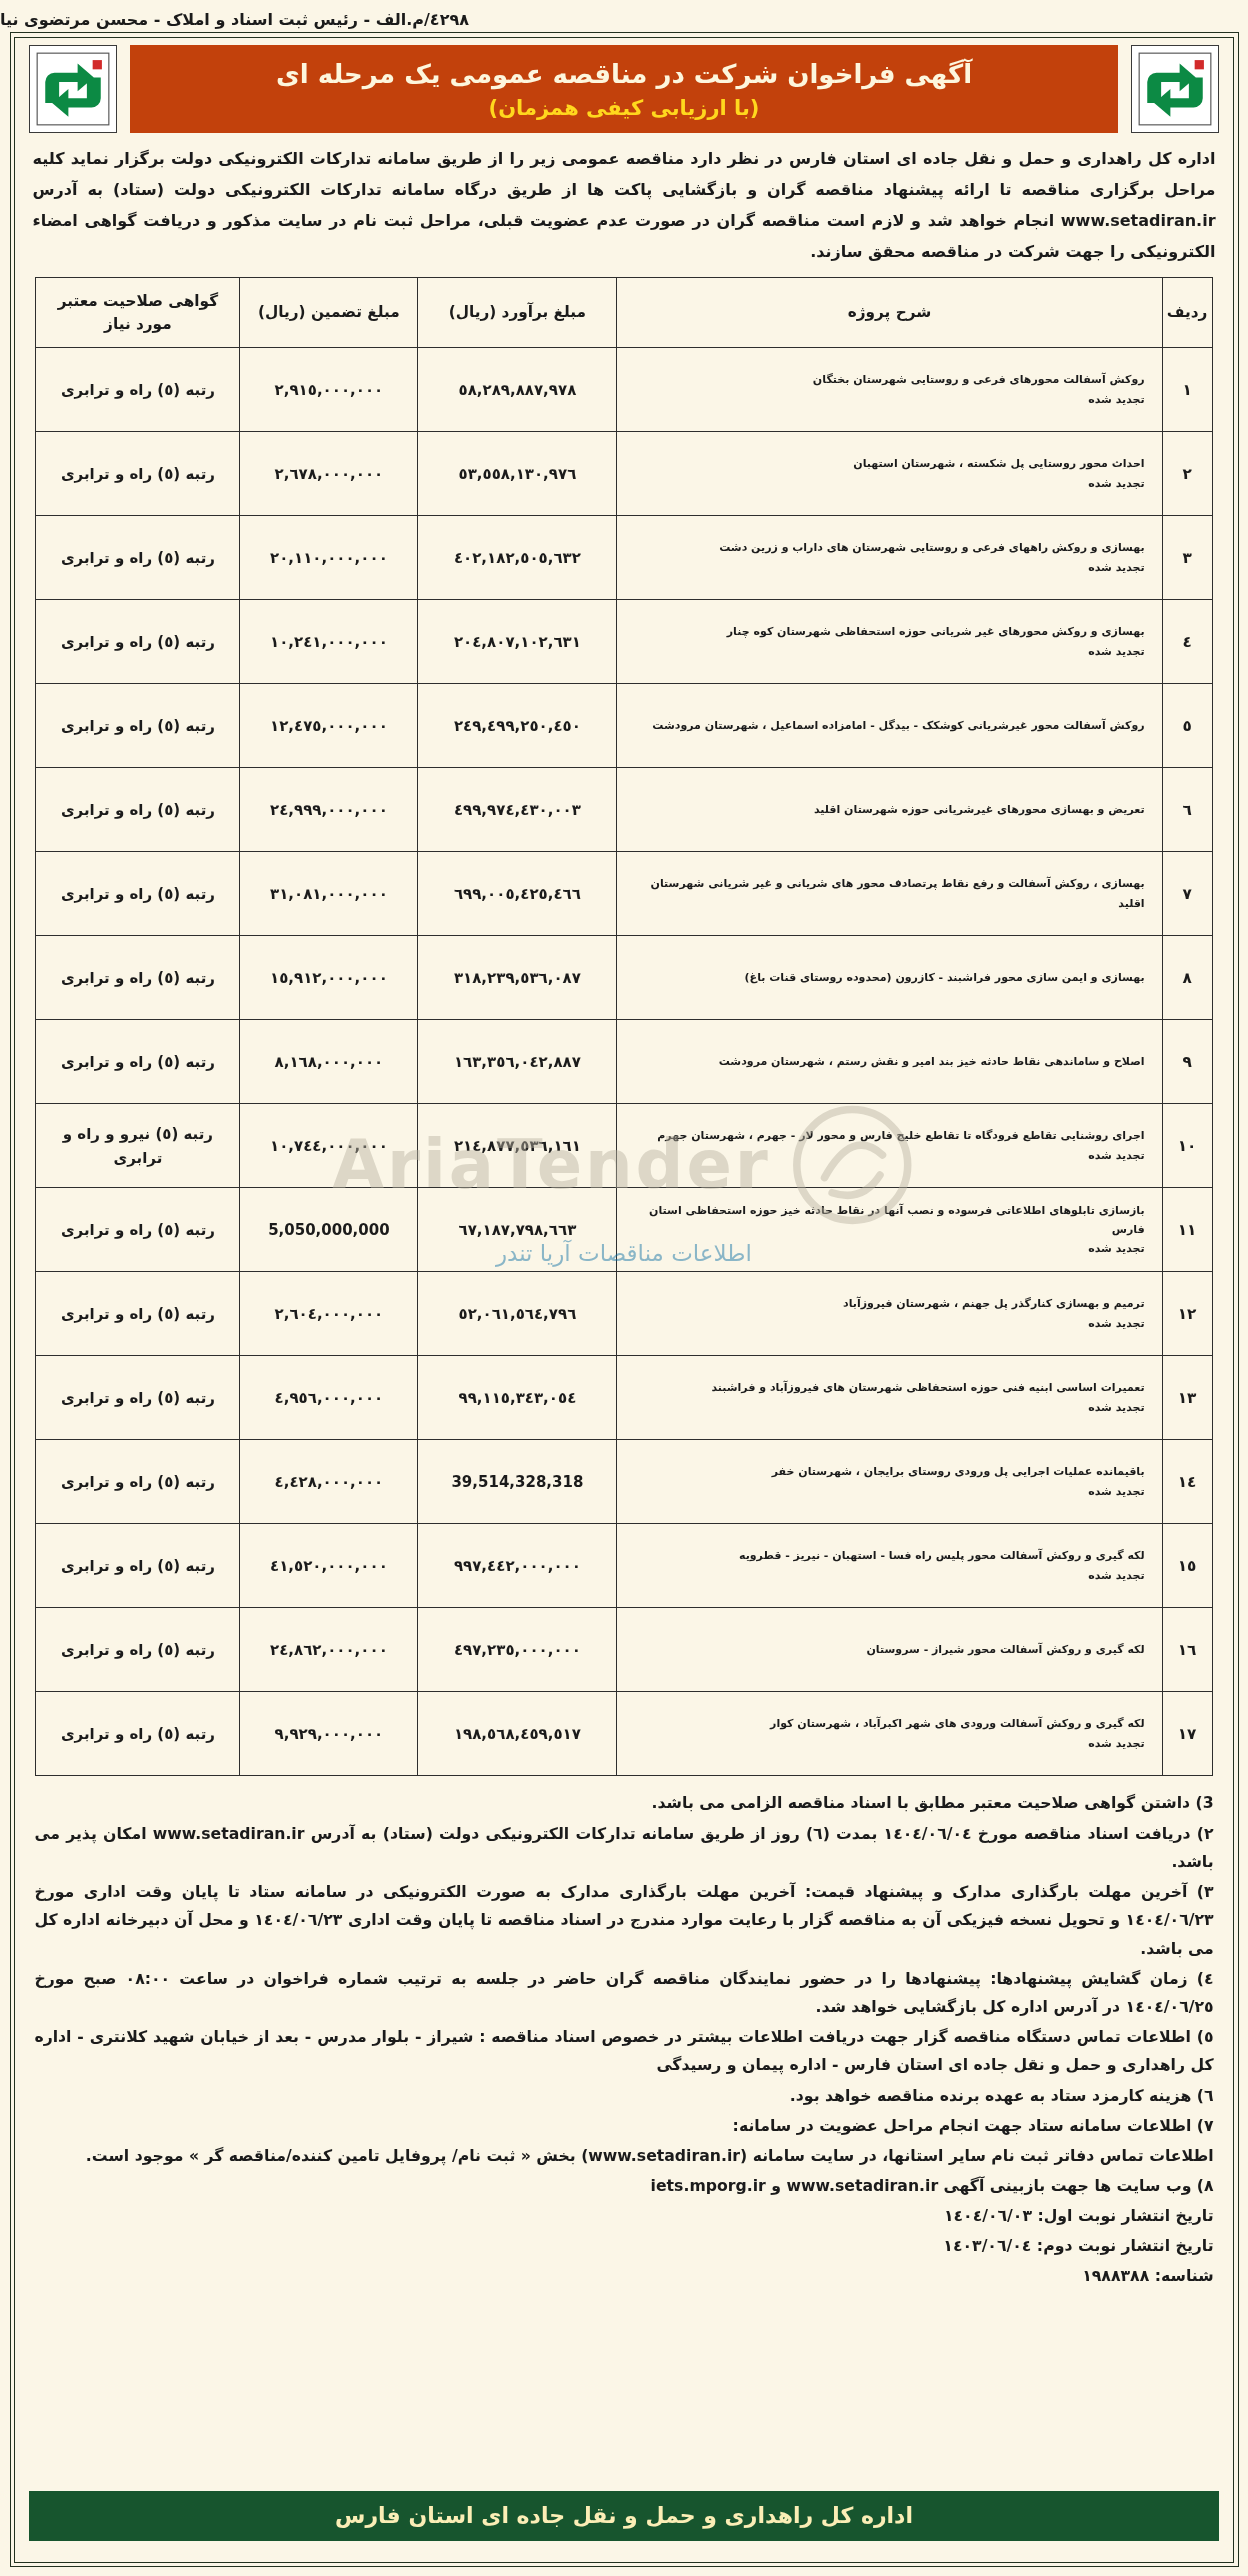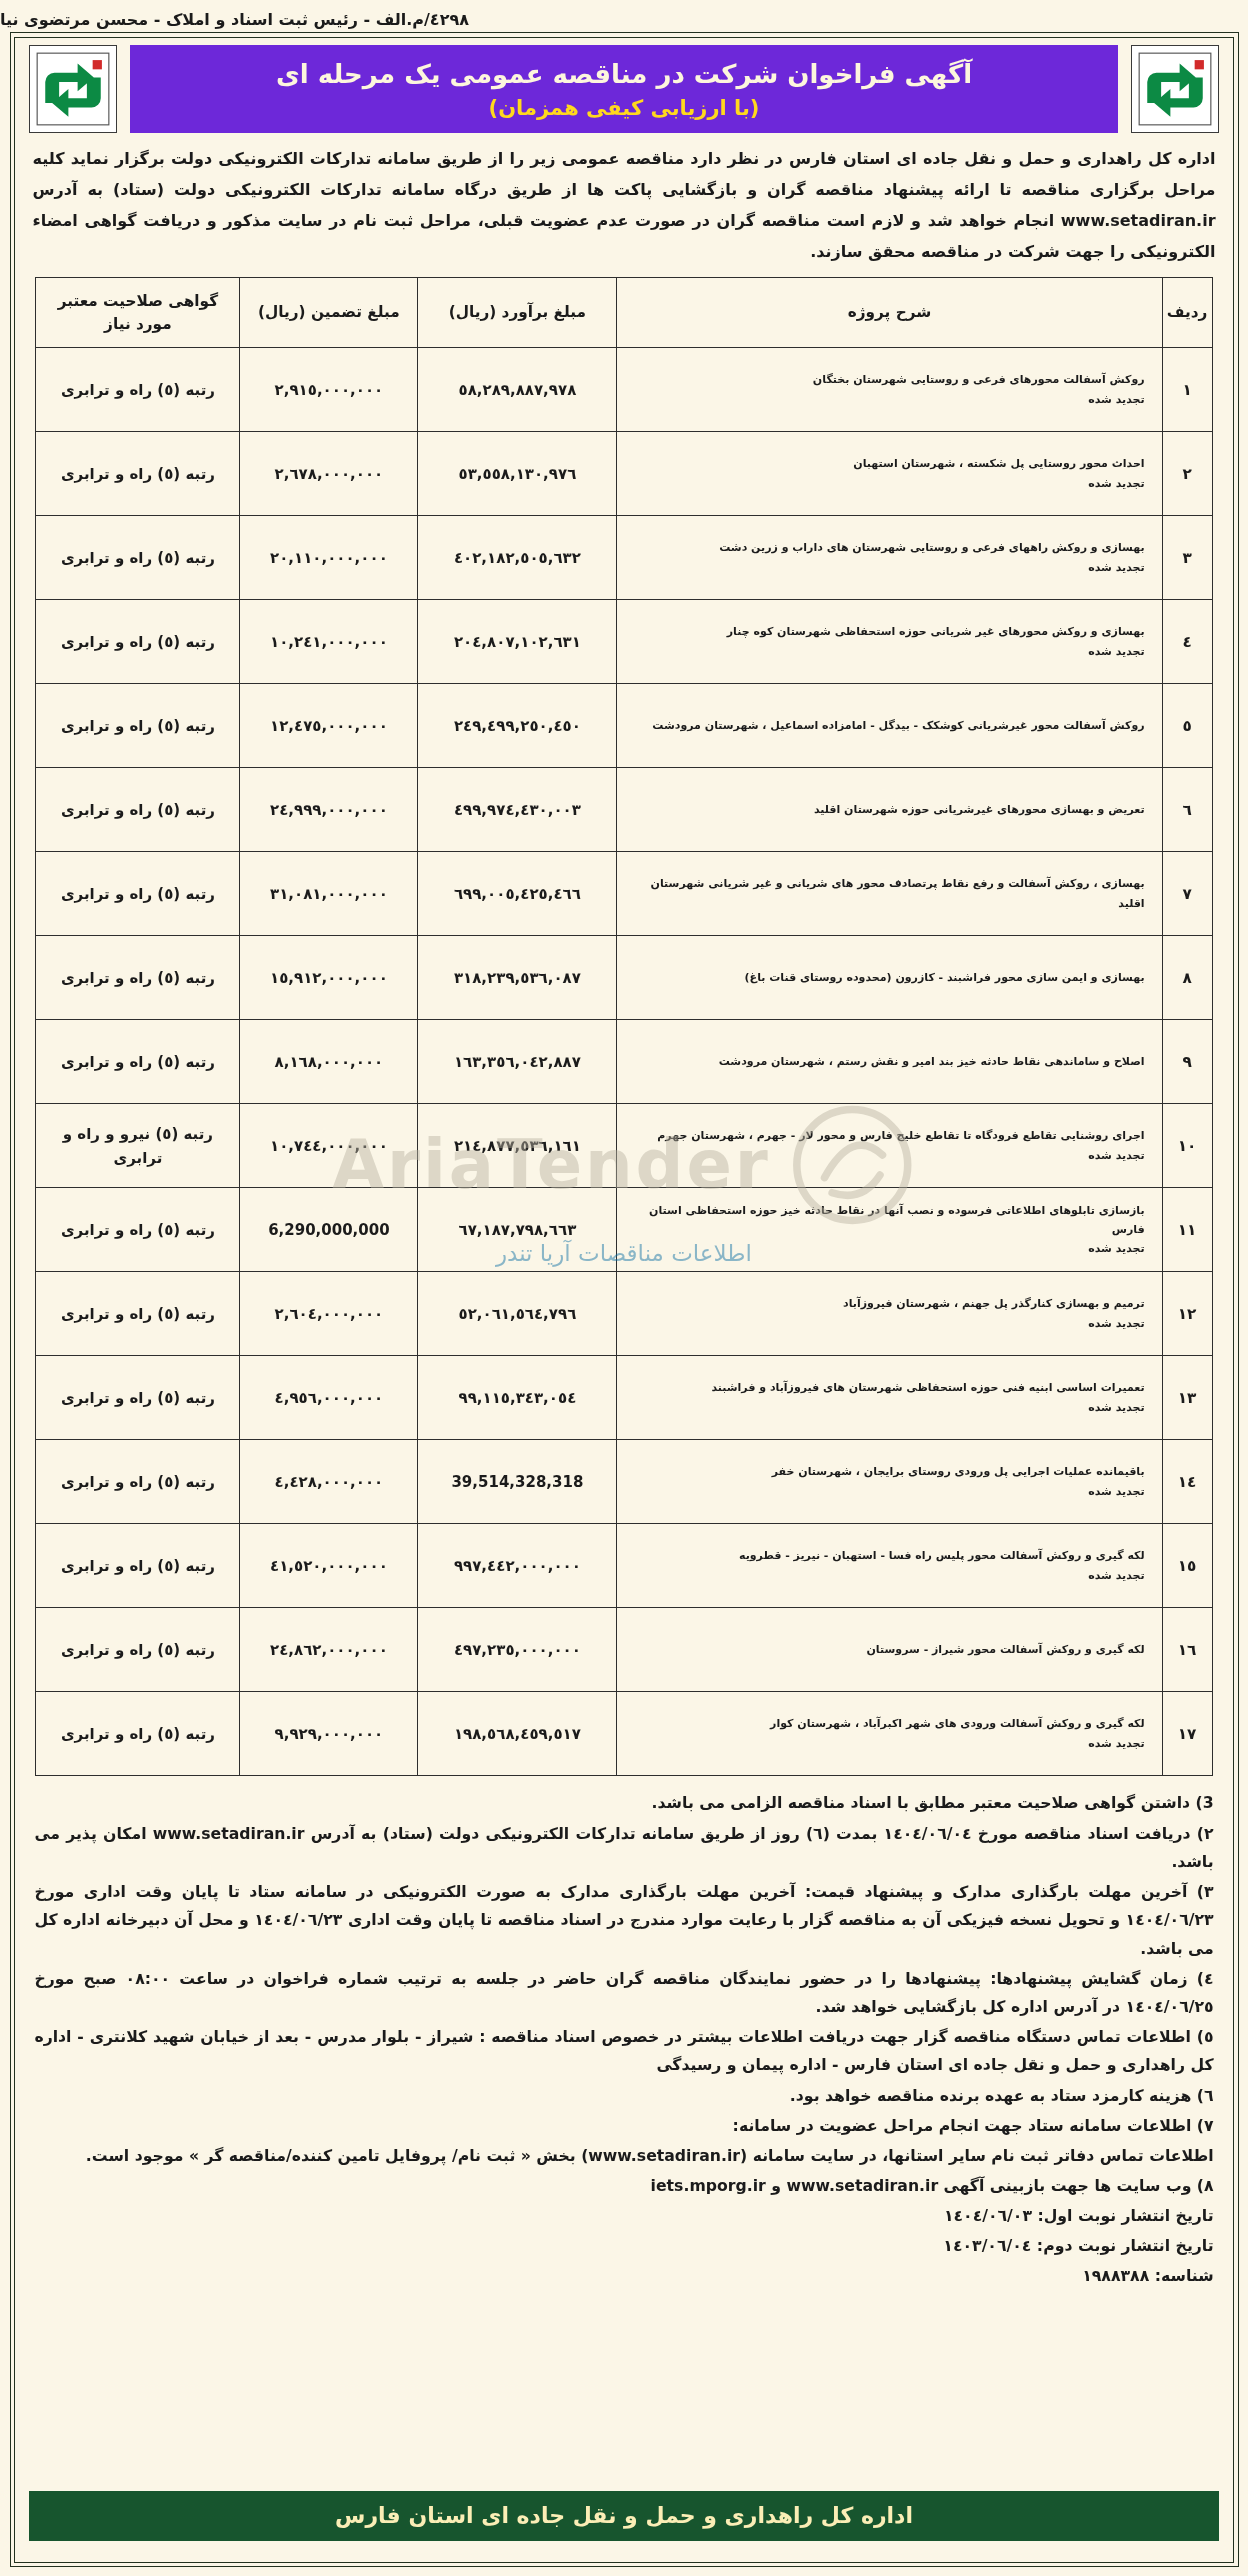--- a/index.html
+++ b/index.html
@@ -19,21 +19,21 @@
     height:100%;box-sizing:border-box;border:1px solid #22311f;
     padding:7.6px 13.4px 13.4px;display:flex;flex-direction:column;
   }
   .header-row{display:flex;align-items:center;gap:13.4px;}
   .logo-box{
     width:88px;height:88px;background:#ffffff;border:1px solid #3a3a3a;
     display:flex;align-items:center;justify-content:center;flex:0 0 auto;box-sizing:border-box;
   }
   .logo-box svg{width:74px;height:74px;display:block;}
   .title-bar{
-    flex:1;background:#6d28d9;color:#fdf6dd;text-align:center;
+    flex:1;background:#c2410c;color:#fdf6dd;text-align:center;
     height:88px;box-sizing:border-box;display:flex;flex-direction:column;
     justify-content:center;gap:7.6px;padding:5.7px 7.6px;
   }
   .title-main{font-size:26px;font-weight:700;}
   .title-sub{font-size:21px;font-weight:700;color:#ffd81e;}
   .intro{
     font-size:16px;font-weight:700;line-height:1.95;text-align:justify;
     margin:9.5px 3.8px 7.6px;
   }
   .tender-table{
@@ -226,21 +226,21 @@
     <td class="c-qual">رتبه (٥) نیرو و راه و ترابری</td>
   </tr>
 
   <tr class="t-row">
     <td class="c-index">١١</td>
     <td class="c-desc">
       <span>بازسازی تابلوهای اطلاعاتی فرسوده و نصب آنها در نقاط حادثه خیز حوزه استحفاظی استان فارس</span>
       <span class="renewed">تجدید شده</span>
     </td>
     <td class="c-num">٦٧,١٨٧,٧٩٨,٦٦٣</td>
-    <td class="c-num">6,290,000,000</td>
+    <td class="c-num">5,050,000,000</td>
     <td class="c-qual">رتبه (٥) راه و ترابری</td>
   </tr>
 
   <tr class="t-row">
     <td class="c-index">١٢</td>
     <td class="c-desc">
       <span>ترمیم و بهسازی کنارگذر پل جهنم ، شهرستان فیروزآباد</span>
       <span class="renewed">تجدید شده</span>
     </td>
     <td class="c-num">٥٢,٠٦١,٥٦٤,٧٩٦</td>

